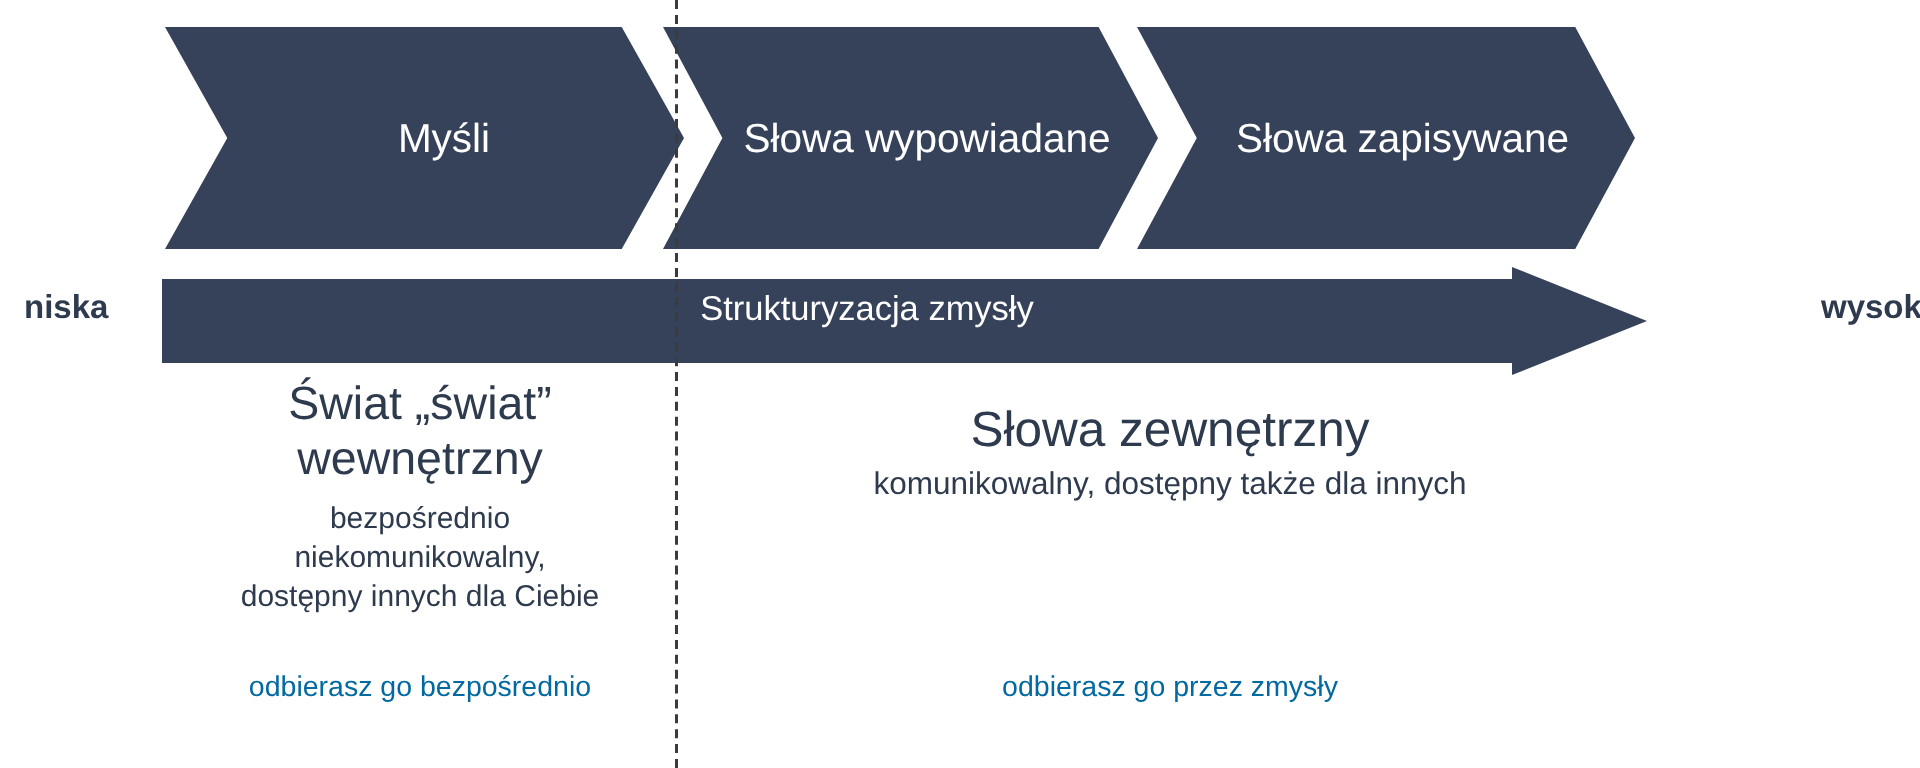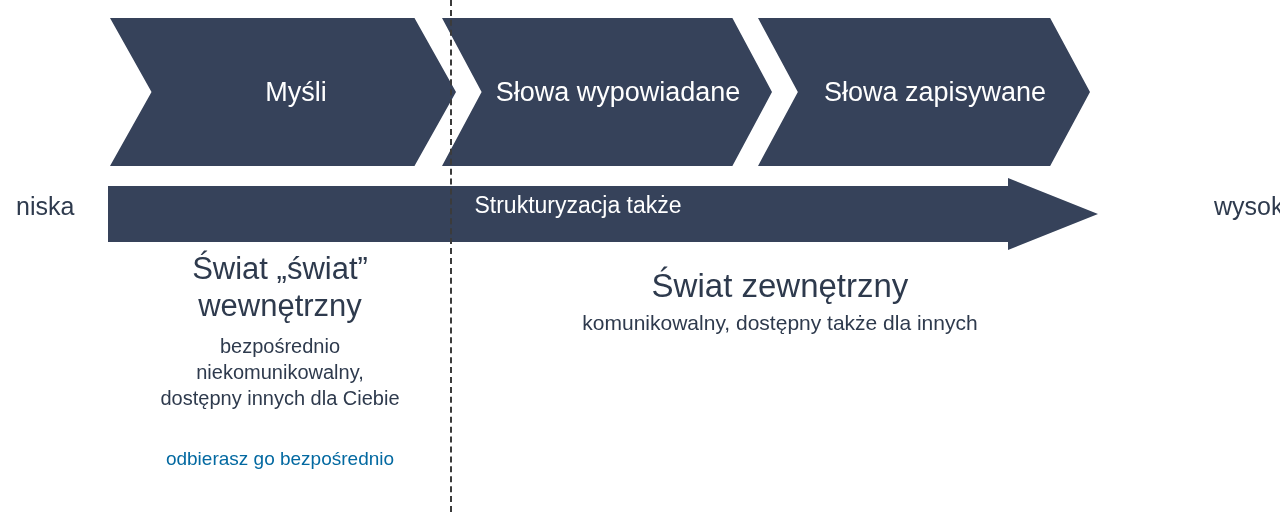--- a/index.html
+++ b/index.html
@@ -67,23 +67,24 @@
     position: absolute;
     left: 108px;
     top: 178px;
     width: 990px;
     height: 72px;
   }
   .axis-arrow svg { display: block; }
   .axis-label {
     position: absolute;
     top: 192px;
-    font-size: 25px;
+    font-size: 22px;
     color: #2e3a4d;
     white-space: nowrap;
+    font-weight: bold;
   }
   .axis-label-low  { left: 16px; }
   .axis-label-high { left: 1214px; }
 
   .axis-caption {
     position: absolute;
     left: 108px;
     top: 192px;
     width: 940px;
     text-align: center;
@@ -153,35 +154,36 @@
 zapisywane</span>
     </div>
   </div>
 
   <div class="axis-arrow">
     <svg width="990" height="72" viewBox="0 0 990 72" xmlns="http://www.w3.org/2000/svg">
       <polygon points="0,8 900,8 900,0 990,36 900,72 900,64 0,64" fill="#36425a"></polygon>
     </svg>
   </div>
 
-  <div class="axis-caption">Strukturyzacja także</div>
+  <div class="axis-caption">Strukturyzacja zmysły</div>
 
   <div class="axis-label axis-label-low">niska</div>
   <div class="axis-label axis-label-high">wysoka</div>
 
   <div class="divider"></div>
 
   <div class="block block-inner">
     <div class="title">Świat „świat”
 wewnętrzny</div>
     <div class="sub">bezpośrednio
 niekomunikowalny,
 dostępny innych dla Ciebie</div>
   </div>
 
   <div class="block block-outer">
-    <div class="title">Świat zewnętrzny</div>
+    <div class="title">Słowa zewnętrzny</div>
     <div class="sub">komunikowalny, dostępny także dla innych</div>
   </div>
 
   <div class="foot foot-inner">odbierasz go bezpośrednio</div>
+  <div class="foot foot-outer">odbierasz go przez zmysły</div>
 
 </div>
 
 </body></html>

